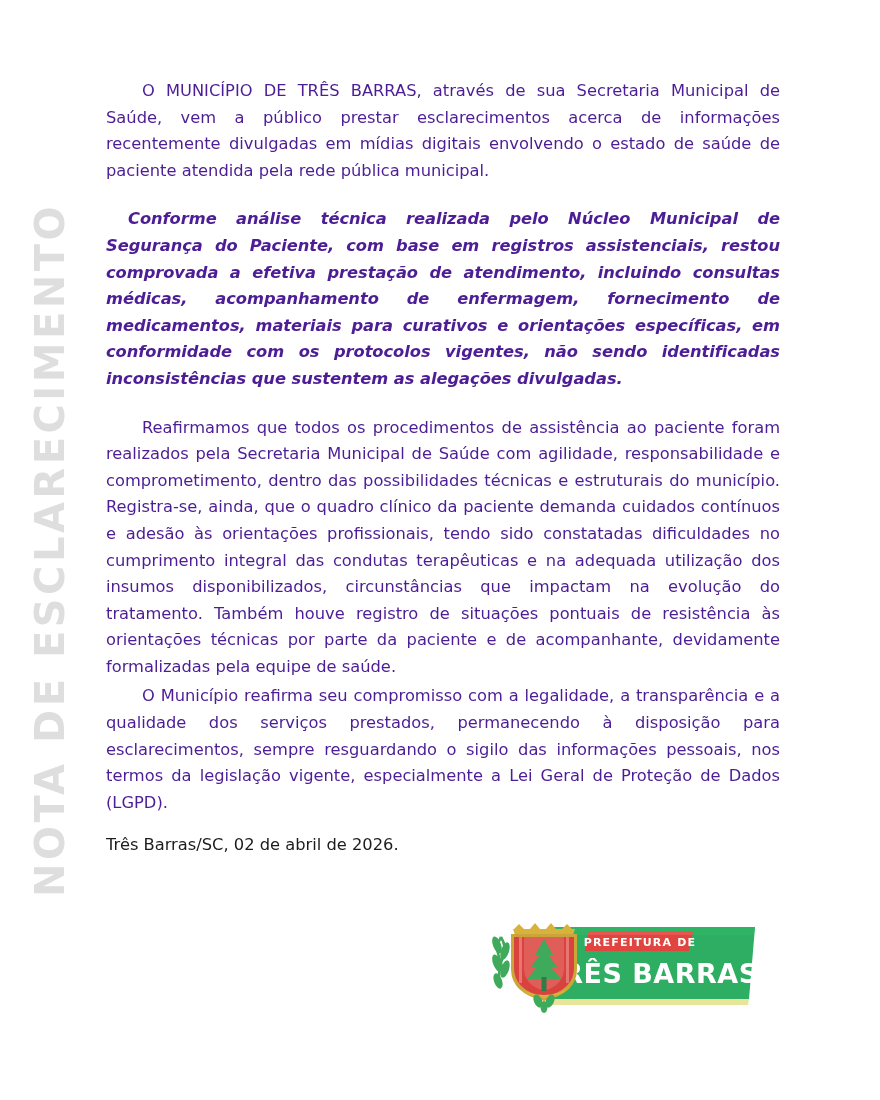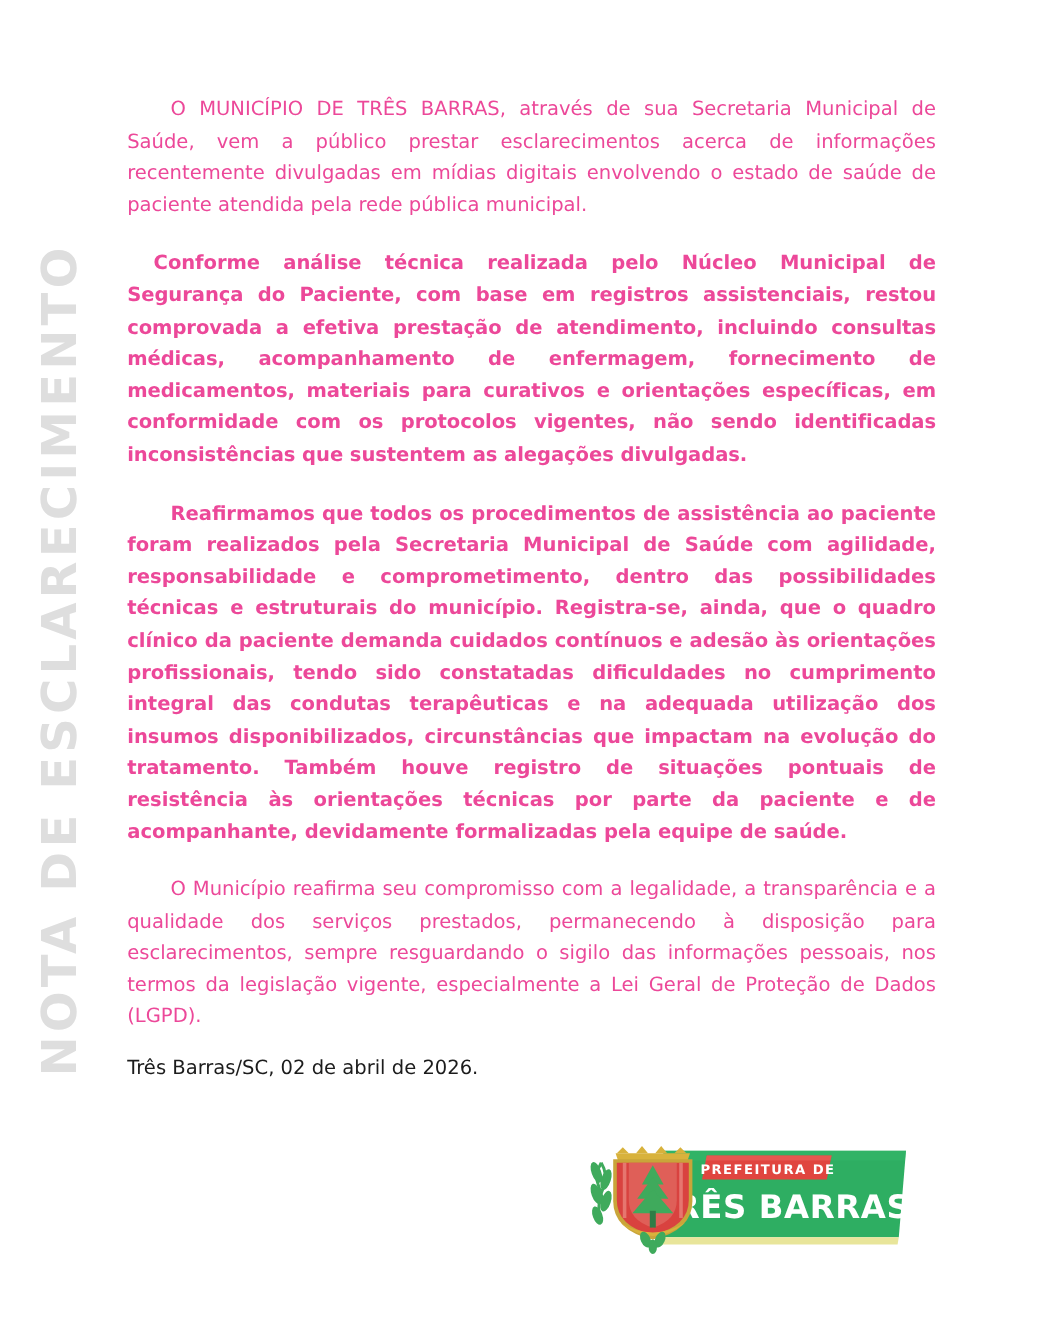--- a/index.html
+++ b/index.html
@@ -46,51 +46,52 @@
     left: 106px;
     top: 78px;
     width: 674px;
   }
   .para {
     font-size: 16.3px;
     line-height: 26.6px;
     text-align: justify;
     text-justify: inter-word;
     margin: 0 0 20px 0;
-    color: #ec4899;
+    color: #4c1d95;
     hyphens: none;
   }
   .para.indent {
     text-indent: 36px;
   }
   .para.bold {
     font-weight: 700;
     text-indent: 22px;
     margin-bottom: 22px;
     letter-spacing: -0.05px;
+    font-style: italic;
   }
   .para.p1  { margin-bottom: 22px; }
   .para.p2  { margin-bottom: 25px; }
-  .para.p4  { margin-bottom: 21px; font-weight: bold; }
+  .para.p4  { margin-bottom: 3px; }
   .para.p5  { margin-bottom: 21px; }
   .para.p6  { margin-bottom: 16px; }
 
   .date-line {
     font-size: 16.3px;
     line-height: 26px;
     color: #1c1c1c;
     text-align: left;
     margin: 0;
   }
 
   
   .logo {
     position: absolute;
     left: 483px;
-    top: 953px;
+    top: 921px;
     width: 275px;
     height: 92px;
   }
   .logo svg { display: block; }
 
   .logo-badge-text {
     font-family: "DejaVu Sans", sans-serif;
   }
 </style>
 </head>

